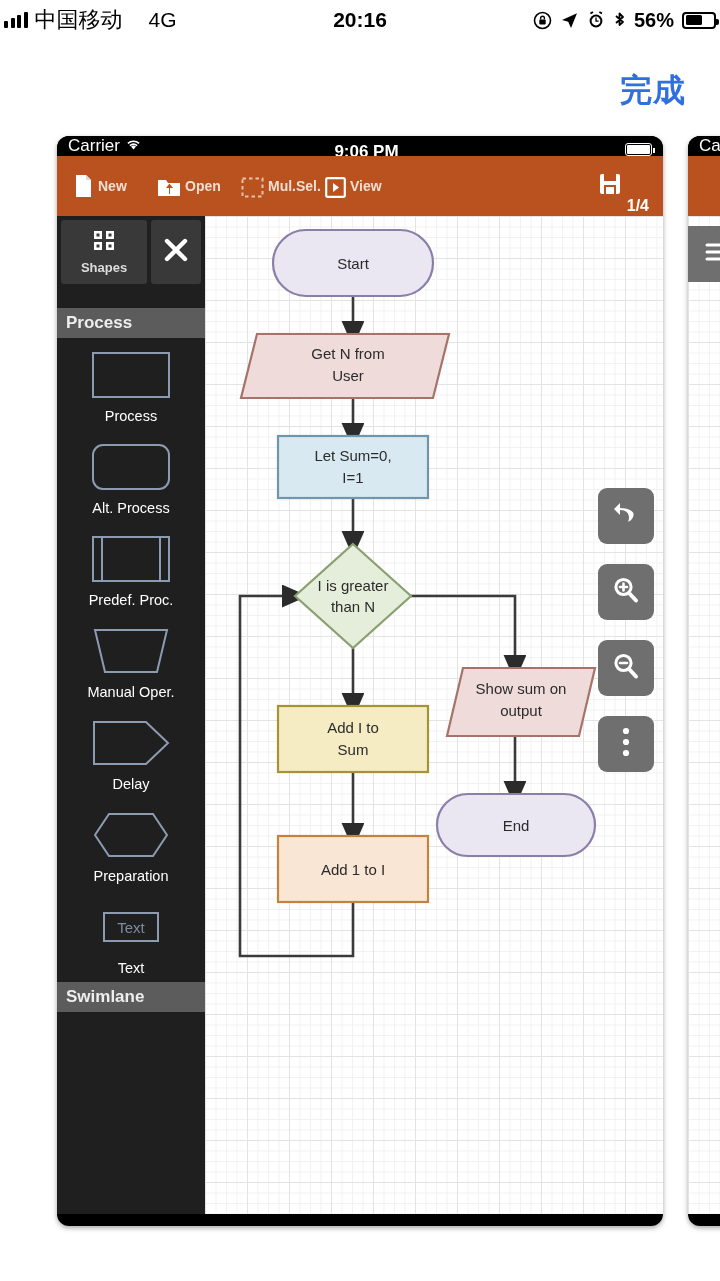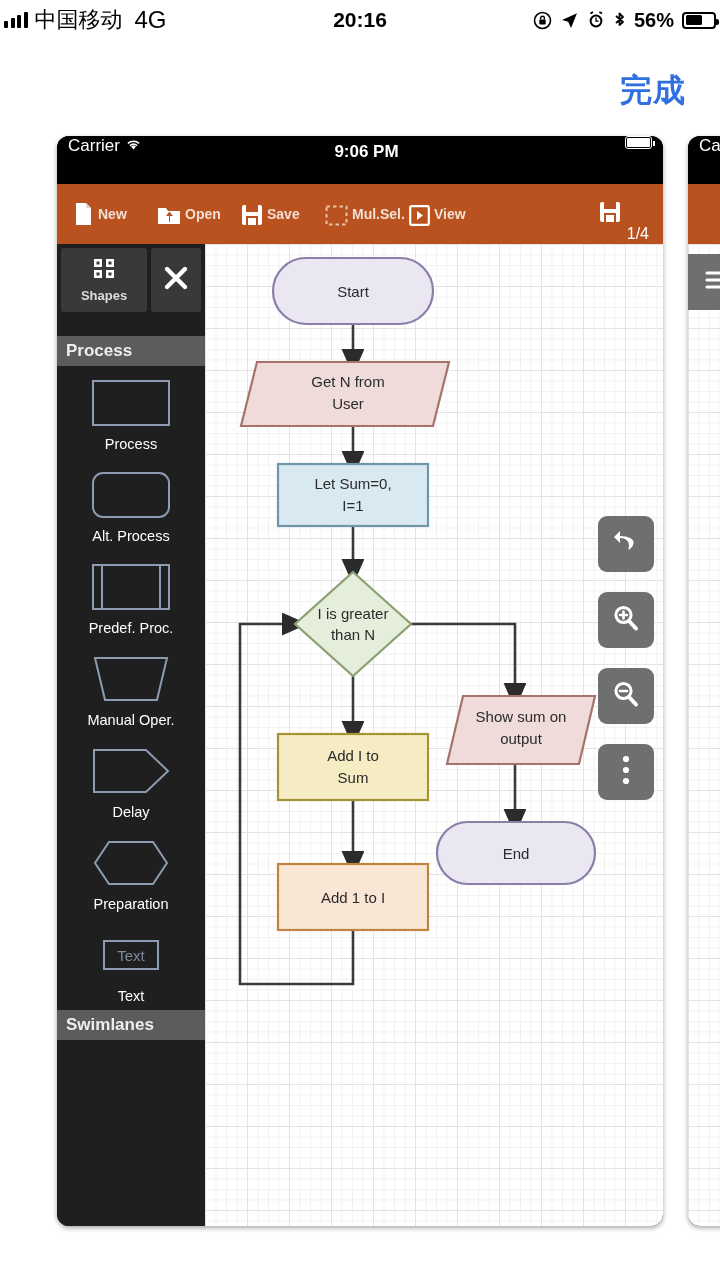--- a/index.html
+++ b/index.html
@@ -20,21 +20,21 @@
     padding: 0 4px;
   }
   .os-left { display: flex; align-items: center; gap: 7px; }
   .sig-bars { display: flex; align-items: flex-end; gap: 2.5px; height: 16px; }
   .sig-bars i { display: block; width: 4px; background: #000; border-radius: 1px; }
   .sig-bars i:nth-child(1) { height: 7px; }
   .sig-bars i:nth-child(2) { height: 10px; }
   .sig-bars i:nth-child(3) { height: 13px; }
   .sig-bars i:nth-child(4) { height: 16px; }
   .os-carrier { font-size: 22px; font-weight: 500; letter-spacing: 0; }
-  .os-net { font-size: 24px; font-weight: 500; margin-left: 5px; }
+  .os-net { font-size: 21px; font-weight: 500; margin-left: 19px; }
   .os-center {
     position: absolute; left: 0; right: 0; top: 0; height: 40px;
     display: flex; align-items: center; justify-content: center;
     font-size: 21px; font-weight: 700;
     pointer-events: none;
   }
   .os-right {
     margin-left: auto; display: flex; align-items: center; gap: 8px;
     font-size: 20px; font-weight: 600;
   }
@@ -72,22 +72,22 @@
     background: #000;
     border-radius: 12px;
     overflow: hidden;
     box-shadow: 0 2px 5px rgba(0,0,0,.35);
   }
   .card-main { left: 57px; top: 18px; width: 606px; height: 1090px; }
   .card-next { left: 688px; top: 18px; width: 200px; height: 1090px; }
 
   
   .in-status {
-    height: 48px; background: #000; color: #fff;
-    display: flex; align-items: flex-start; padding: 0 11px;
+    height: 20px; background: #000; color: #fff;
+    display: flex; align-items: flex-end; padding: 0 11px;
     font-size: 17px;
   }
   .in-carrier { display: flex; align-items: center; gap: 5px; font-weight: 500; }
   .in-time {
     position: absolute; left: 0; right: 0; top: 0; height: 32px;
     display: flex; align-items: center; justify-content: center;
     font-size: 17px; font-weight: 600; color: #fff; pointer-events: none; padding-left: 13px;
   }
   .in-batt {
     margin-left: auto; width: 27px; height: 13px;
@@ -108,21 +108,21 @@
   .tb-item {
     width: 84px; display: flex; flex-direction: row;
     align-items: center; gap: 4px; cursor: pointer;
   }
   .tb-ico { height: 24px; display: flex; align-items: flex-end; }
   .tb-lbl { color: #f2ded3; font-size: 14px; font-weight: 600; }
   .tb-right {
     position: absolute; right: 14px; top: 50%; transform: translateY(-50%);
     display: flex; align-items: center; gap: 6px; cursor: pointer;
   }
-  .tb-right .pg { color: #fff; font-size: 16px; font-weight: 400; margin-top: 40px; }
+  .tb-right .pg { color: #fff; font-size: 16px; font-weight: 700; margin-top: 40px; }
 
   
   .card-body { display: flex; height: calc(100% - 92px); }
 
   .sidebar {
     width: 148px; background: #201f20; position: relative; overflow: hidden;
     flex: 0 0 148px;
   }
   .sb-head { display: flex; height: 76px; padding: 4px 4px 8px 4px; gap: 4px; }
   .sb-shapes {
@@ -278,31 +278,20 @@
         <span class="tb-ico">
           <svg width="24" height="22" viewBox="0 0 24 22">
               <path d="M1 4h8l2 3h12v13H1z" fill="#fff"></path>
               <path d="M12 18v-6H9l3.5-4.5L16 12h-3v6z" fill="#b9521f"></path>
             </svg>
         </span>
         <span class="tb-lbl">Open</span>
       </div>
       <div class="tb-item">
         <span class="tb-ico">
-          <svg width="22" height="22" viewBox="0 0 22 22">
-              <rect x="1" y="1" width="20" height="20" rx="2" fill="#fff"></rect>
-              <rect x="5" y="1" width="12" height="7" fill="#b9521f"></rect>
-              <rect x="5" y="12" width="12" height="9" fill="#b9521f"></rect>
-              <rect x="7" y="14" width="8" height="7" fill="#fff"></rect>
-            </svg>
-        </span>
-        <span class="tb-lbl">Save</span>
-      </div>
-      <div class="tb-item">
-        <span class="tb-ico">
           <svg width="23" height="21" viewBox="0 0 23 21">
               <rect x="1.5" y="1.5" width="20" height="18" fill="none" stroke="#e8c3ac" stroke-width="2" stroke-dasharray="3.5 3"></rect>
             </svg>
         </span>
         <span class="tb-lbl">Mul.Sel.</span>
       </div>
       <div class="tb-item">
         <span class="tb-ico">
           <svg width="21" height="21" viewBox="0 0 21 21">
               <rect x="1.2" y="1.2" width="18.6" height="18.6" rx="1.5" fill="none" stroke="#fff" stroke-width="2.2"></rect>
@@ -408,21 +397,21 @@
             <span class="glyph">
               <svg width="80" height="40" viewBox="0 0 80 40">
                   <rect class="shp" x="13" y="6" width="54" height="28"></rect>
                   <text x="40" y="26" text-anchor="middle" font-family="Liberation Sans, sans-serif" font-size="15" fill="#7e8b9c">Text</text>
                 </svg>
             </span>
             <span class="nm">Text</span>
           </div>
         </div>
 
-        <div class="sb-cat tight">Swimlanes</div>
+        <div class="sb-cat tight">Swimlane</div>
 
       </div>
 
       <div class="canvas">
         <svg class="flow" width="458" height="998" viewBox="0 0 458 998">
           <defs>
             <marker id="ah" markerWidth="10" markerHeight="10" refX="5" refY="4.4" orient="auto">
               <path d="M0 0L10 4.4L0 8.8z" fill="#2b2b2b"></path>
             </marker>
           </defs>

